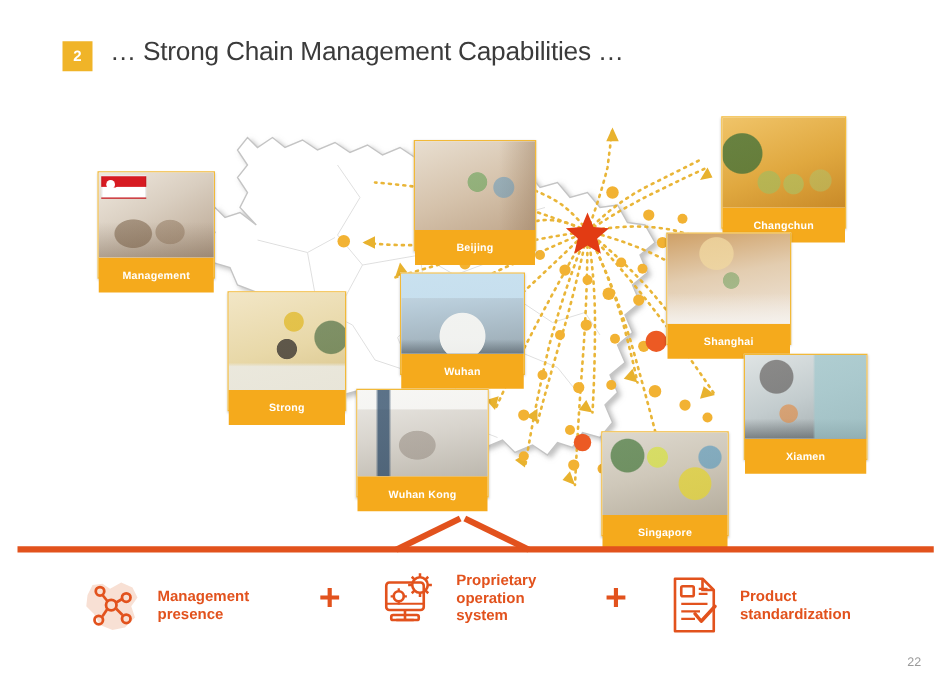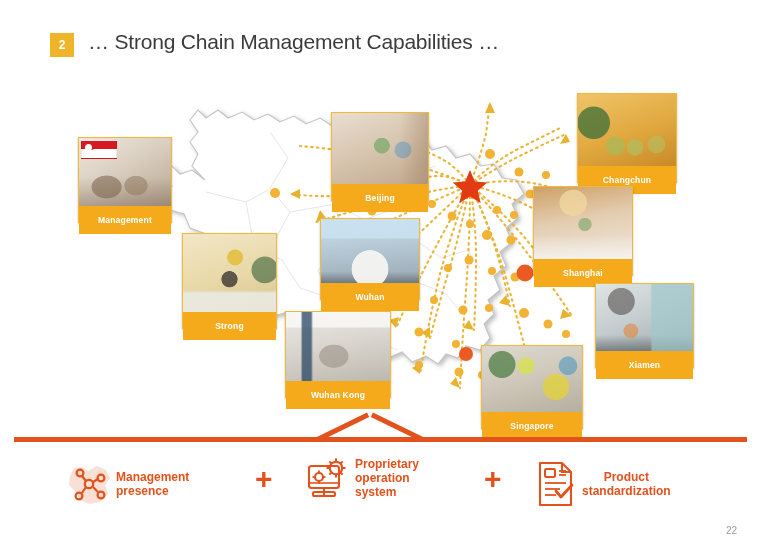--- a/index.html
+++ b/index.html
@@ -46,21 +46,21 @@
   .divider{position:absolute;left:14px;top:437px;width:733px;height:5px;
            background:#E2521D;}
   .chev{position:absolute;left:322px;top:414px;width:96px;height:28px;}
   .chev::before,.chev::after{content:"";position:absolute;bottom:0;width:57px;
            height:5px;background:#E2521D;}
   .chev::before{left:-4px;transform:rotate(-26deg);transform-origin:left bottom;}
   .chev::after{right:-4px;transform:rotate(26deg);transform-origin:right bottom;}
 
   
   .pillars{position:absolute;left:0;top:450px;width:761px;height:70px;}
-  .pillar{position:absolute;display:flex;align-items:center;}
+  .pillar{position:absolute;display:flex;align-items:center;gap:10px;}
   .picon{width:52px;height:52px;position:relative;flex:none;}
   .ptext{color:#E2521D;font-size:12px;font-weight:bold;line-height:14px;}
   .plus{position:absolute;color:#E2521D;font-size:30px;font-weight:bold;
         line-height:1;}
 
   .pagenum{position:absolute;right:24px;bottom:14px;color:#9a9a9a;font-size:10px;}
 </style>
 </head>
 <body>
 
@@ -362,21 +362,21 @@
       </div>
       <div class="ptext">
         <div>Proprietary</div>
         <div>operation</div>
         <div>system</div>
       </div>
     </div>
 
     <div class="plus" style="left:484px;top:14px;">+</div>
 
-    <div class="pillar" style="left:530px;top:8px;text-align:center;">
+    <div class="pillar" style="left:530px;top:8px;">
       <div class="picon">
         <svg viewBox="0 0 52 52" xmlns="http://www.w3.org/2000/svg" fill="none" stroke="#E2521D" stroke-width="2.1">
           <path d="M10 5 H32 L41 14 V47 H10 Z" stroke-linejoin="round"></path>
           <path d="M32 5 V14 H41"></path>
           <rect x="15" y="11" width="10" height="8" rx="1.2"></rect>
           <line x1="29" y1="13" x2="36" y2="13" stroke-width="1.8"></line>
           <line x1="29" y1="17" x2="36" y2="17" stroke-width="1.8"></line>
           <line x1="15" y1="25" x2="36" y2="25" stroke-width="1.8"></line>
           <line x1="15" y1="31" x2="30" y2="31" stroke-width="1.8"></line>
           <line x1="15" y1="37" x2="26" y2="37" stroke-width="1.8"></line>

